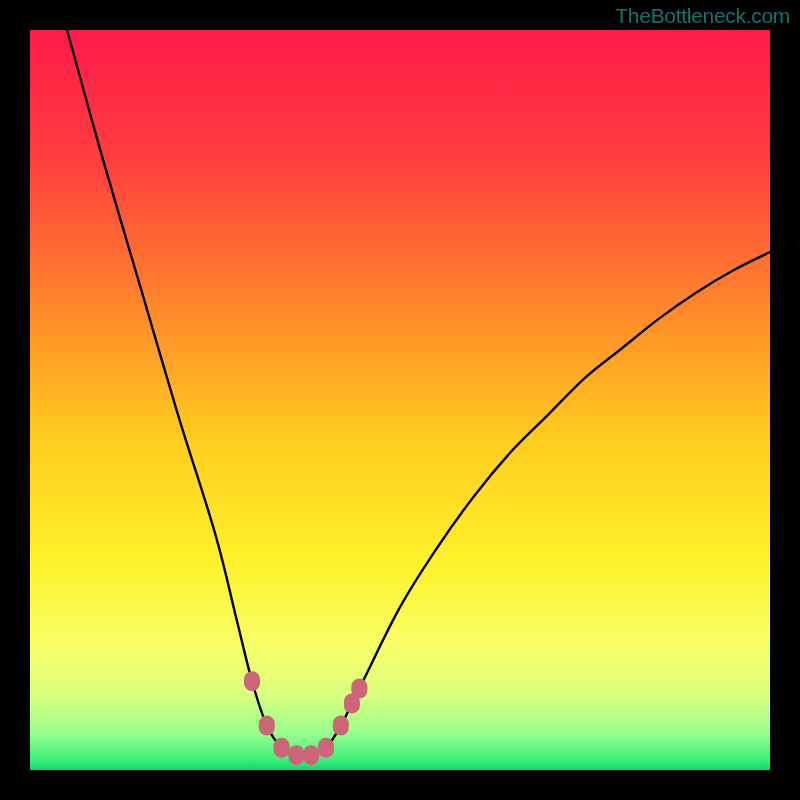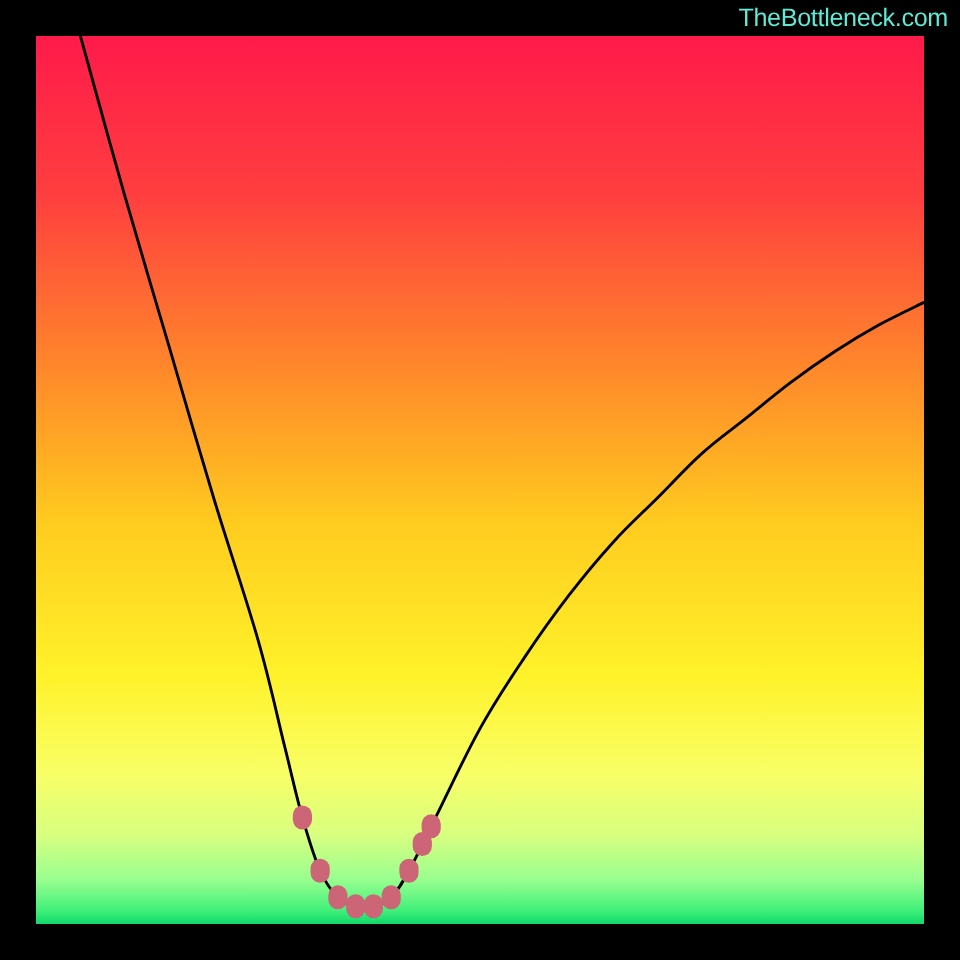--- a/index.html
+++ b/index.html
@@ -8,21 +8,21 @@
     height: 800px;
     background: #000;
     position: relative;
     font-family: Arial, Helvetica, sans-serif;
     overflow: hidden;
   }
   .watermark {
     position: absolute;
     top: 4px;
     right: 10px;
-    color: #5eead4;
+    color: #0f766e;
     font-size: 21px;
     font-weight: 500;
     z-index: 20;
     letter-spacing: -0.3px;
   }
   .frame {
     position: absolute;
     left: 30px;
     top: 30px;
     width: 740px;

